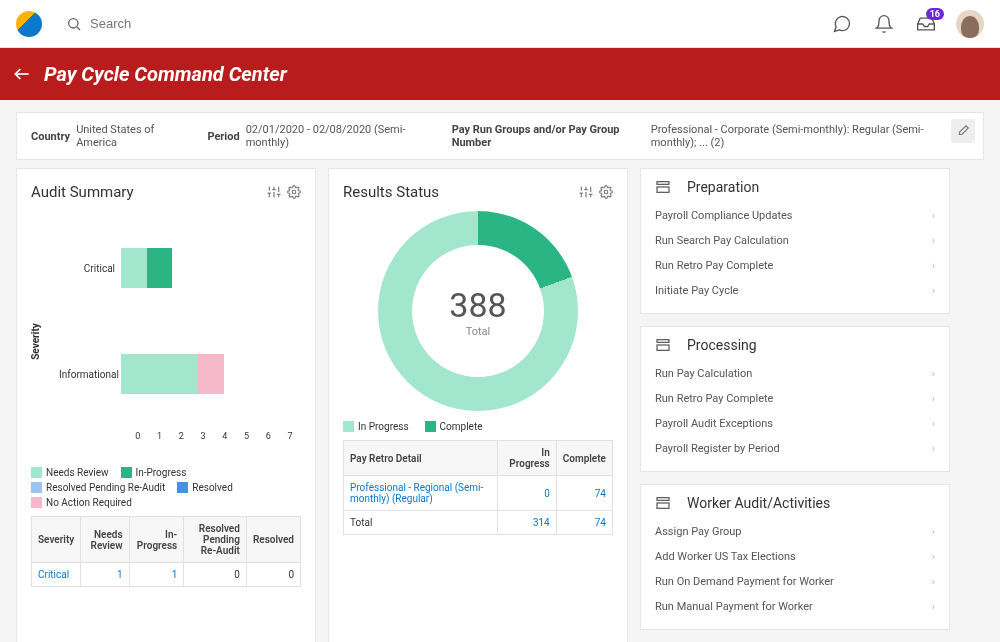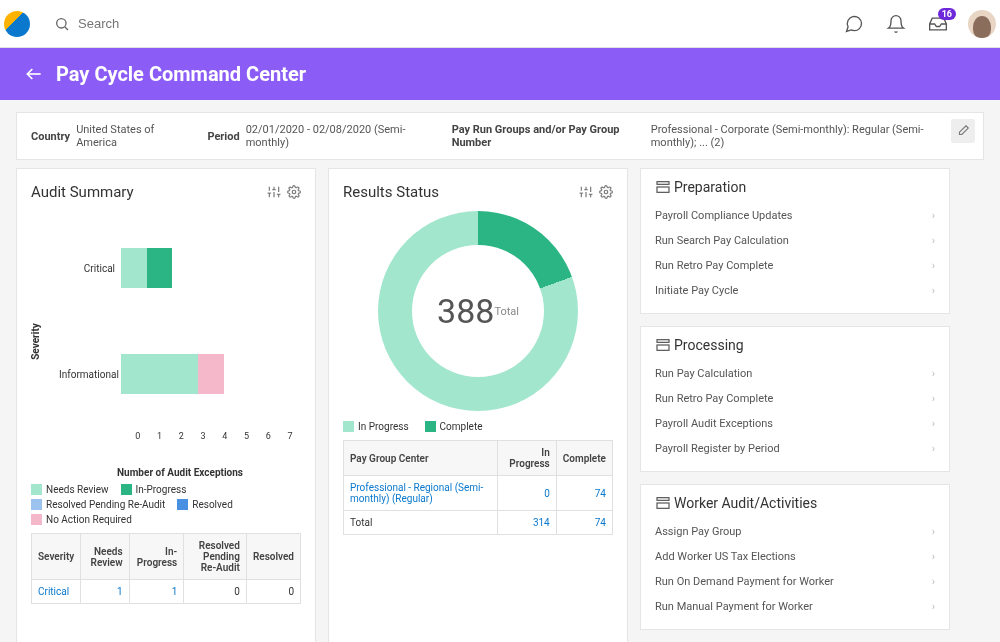--- a/index.html
+++ b/index.html
@@ -1,28 +1,28 @@
 <!DOCTYPE html>
 <html><head>
 <meta charset="utf-8">
 <style>
   * { box-sizing: border-box; margin: 0; padding: 0; }
   body { font-family: -apple-system, "Segoe UI", Roboto, Arial, sans-serif; background: #f5f5f5; color: #333; width: 1000px; height: 642px; overflow: hidden; }
-  .topbar { height: 48px; background: #fff; display: flex; align-items: center; padding: 0 4px; border-bottom: 1px solid #e0e0e0; justify-content: flex-end; }
+  .topbar { height: 48px; background: #fff; display: flex; align-items: center; padding: 0 16px; border-bottom: 1px solid #e0e0e0; justify-content: flex-end; }
   .logo { width: 26px; height: 26px; border-radius: 50%; background: linear-gradient(135deg, #ffb300 0%, #ffb300 40%, #0a78cd 40%, #0a78cd 100%); margin-right: 24px; }
   .search-wrap { display: flex; align-items: center; flex: 1; }
   .search-wrap svg { width: 16px; height: 16px; color: #666; margin-right: 8px; }
   .search-input { border: none; outline: none; font-size: 13px; width: 200px; }
   .topbar-right { display: flex; align-items: center; gap: 18px; }
   .topbar-right .icon-btn { position: relative; width: 24px; height: 24px; display: flex; align-items: center; justify-content: center; color: #555; cursor: pointer; }
   .badge { position: absolute; top: -4px; right: -6px; background: #6d28d9; color: #fff; font-size: 9px; padding: 1px 4px; border-radius: 6px; font-weight: 700; }
   .avatar { width: 28px; height: 28px; border-radius: 50%; background: #e8d5c4; overflow: hidden; display: flex; align-items: flex-end; justify-content: center; cursor: pointer; }
   .avatar::after { content: ""; width: 18px; height: 22px; border-radius: 50% 50% 40% 40%; background: #8a6d5a; }
 
-  .bluebar { height: 52px; background: #8b5cf6; color: #fff; display: flex; align-items: center; padding: 0 24px; }
+  .bluebar { height: 52px; background: #b91c1c; color: #fff; display: flex; align-items: center; padding: 0 12px; font-style: italic; }
   .back-arrow { width: 20px; height: 20px; margin-right: 12px; cursor: pointer; }
   .page-title { font-size: 20px; font-weight: 700; }
 
   .filterrow { margin: 12px 16px 8px; background: #fff; border: 1px solid #e5e5e5; padding: 10px 14px; font-size: 11px; display: flex; align-items: center; gap: 6px; position: relative; }
   .filterrow .lbl { font-weight: 700; color: #444; }
   .filterrow .val { color: #555; }
   .edit-btn { position: absolute; right: 8px; top: 6px; width: 24px; height: 24px; background: #eee; display: flex; align-items: center; justify-content: center; border-radius: 2px; cursor: pointer; }
 
   .dash { display: flex; gap: 12px; padding: 0 16px 16px; height: 510px; }
   .card { background: #fff; border: 1px solid #e5e5e5; padding: 14px 14px 0 14px; overflow: hidden; }
@@ -60,27 +60,27 @@
   th, td { border: 1px solid #e0e0e0; padding: 6px 6px; text-align: left; }
   th { background: #f7f7f7; color: #444; font-weight: 600; }
   td.link { color: #0a78cd; cursor: pointer; }
   th.right, td.right { text-align: right; }
 
   
   .donut-wrap { display: flex; flex-direction: column; align-items: center; margin-bottom: 10px; position: relative; }
   .donut { width: 200px; height: 200px; border-radius: 50%; position: relative;
     background: conic-gradient(#2bb584 0 70deg, #a2e6cd 70deg 360deg); }
   .donut::after { content: ""; position: absolute; inset: 34px; border-radius: 50%; background: #fff; }
-  .donut-center { position: absolute; inset: 0; display: flex; flex-direction: row; align-items: center; justify-content: center; }
+  .donut-center { position: absolute; inset: 0; display: flex; flex-direction: column; align-items: center; justify-content: center; }
   .donut-center .big { font-size: 34px; color: #555; }
   .donut-center .small { font-size: 11px; color: #888; }
   .legend-r { display: flex; gap: 16px; font-size: 10px; margin-bottom: 8px; }
 
   
-  .side-title { display: flex; align-items: center; gap: 3px; font-size: 14px; margin-bottom: 8px; }
+  .side-title { display: flex; align-items: center; gap: 16px; font-size: 14px; margin-bottom: 8px; }
   .side-title svg { width: 16px; height: 16px; color: #555; }
   .side-list { list-style: none; }
   .side-list li { display: flex; align-items: center; justify-content: space-between; font-size: 11px; color: #555; padding: 6px 0; cursor: pointer; }
   .side-list li .chev { color: #bbb; font-size: 11px; }
 </style>
 </head>
 <body>
 
 <div class="topbar">
   <div class="logo"></div>
@@ -183,21 +183,20 @@
         <span>0</span>
           <span>1</span>
           <span>2</span>
           <span>3</span>
           <span>4</span>
           <span>5</span>
           <span>6</span>
           <span>7</span>
       </div>
     </div>
-    <div class="xaxis-label">Number of Audit Exceptions</div>
     <div class="legend">
       <div class="legend-item">
           <span class="swatch c-needs"></span>
           <span>Needs Review</span>
         </div>
       <div class="legend-item">
           <span class="swatch c-inprog"></span>
           <span>In-Progress</span>
         </div>
       <div class="legend-item">
@@ -269,21 +268,21 @@
           <span>In Progress</span>
         </div>
       <div class="legend-item">
           <span class="swatch c-inprog"></span>
           <span>Complete</span>
         </div>
     </div>
     <table>
       <thead>
           <tr>
-        <th>Pay Group Center</th>
+        <th>Pay Retro Detail</th>
         <th class="right">In Progress</th>
         <th class="right">Complete</th>
       </tr>
         </thead>
       <tbody>
         <tr>
           <td class="link">Professional - Regional (Semi-monthly) (Regular)</td>
           <td class="right link">0</td>
           <td class="right link">74</td>
         </tr>

